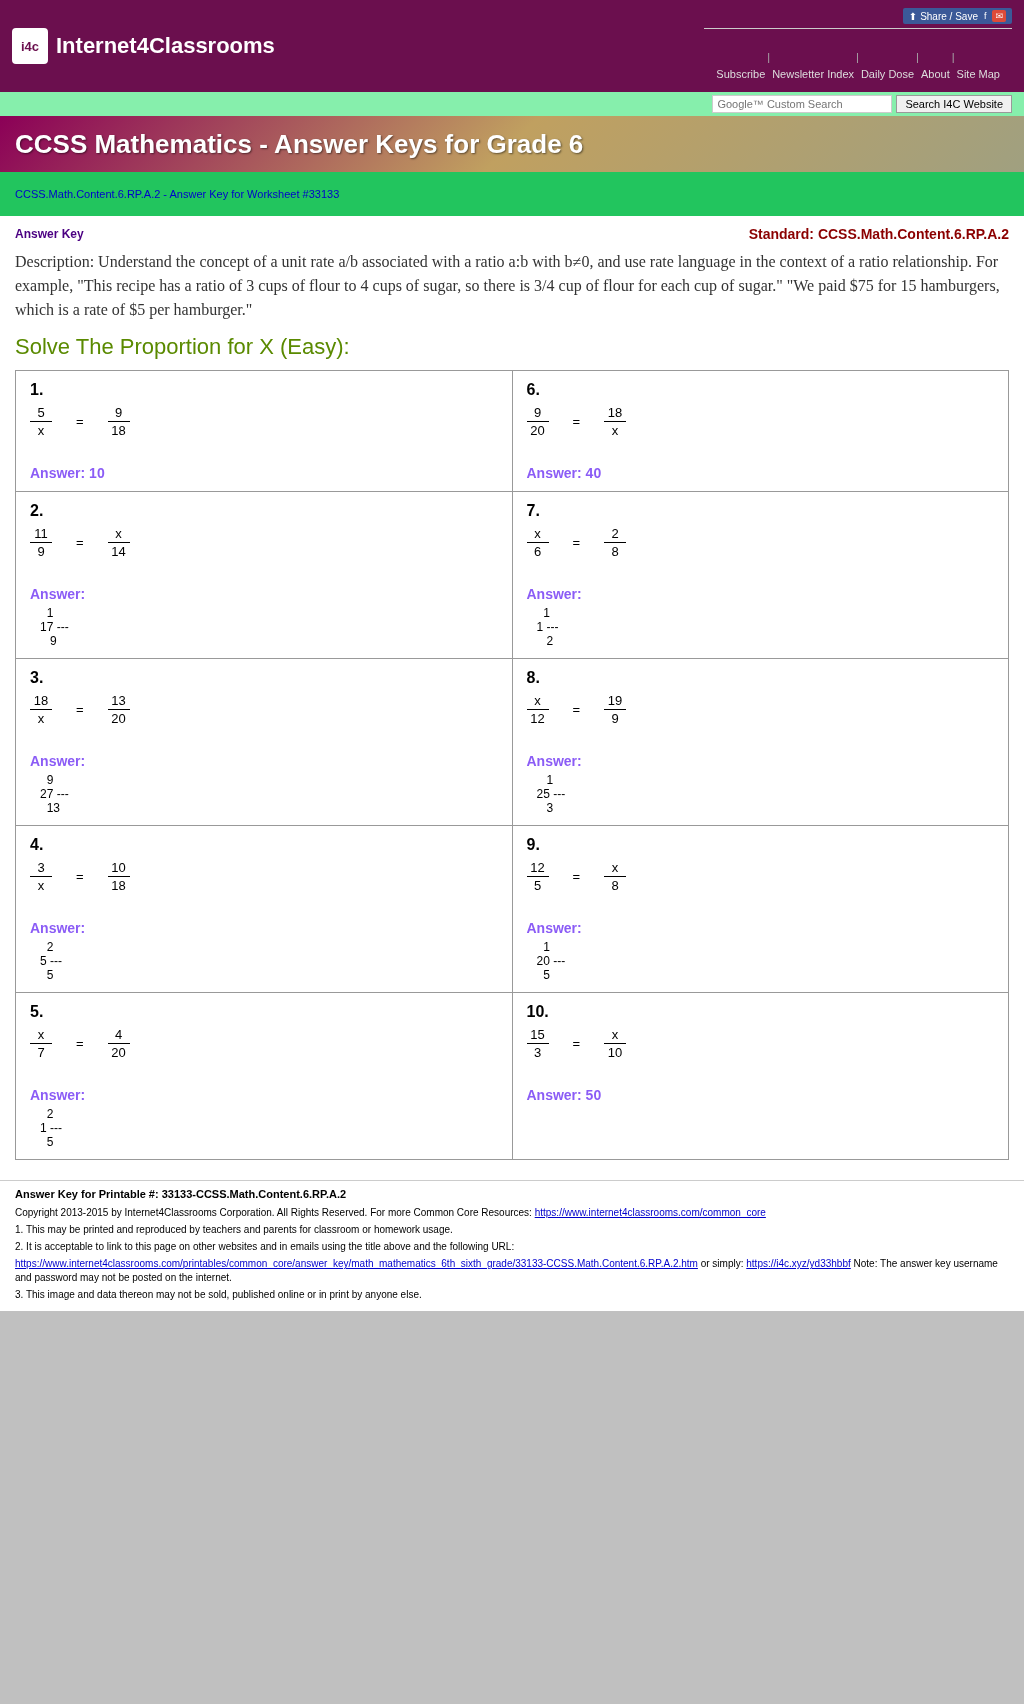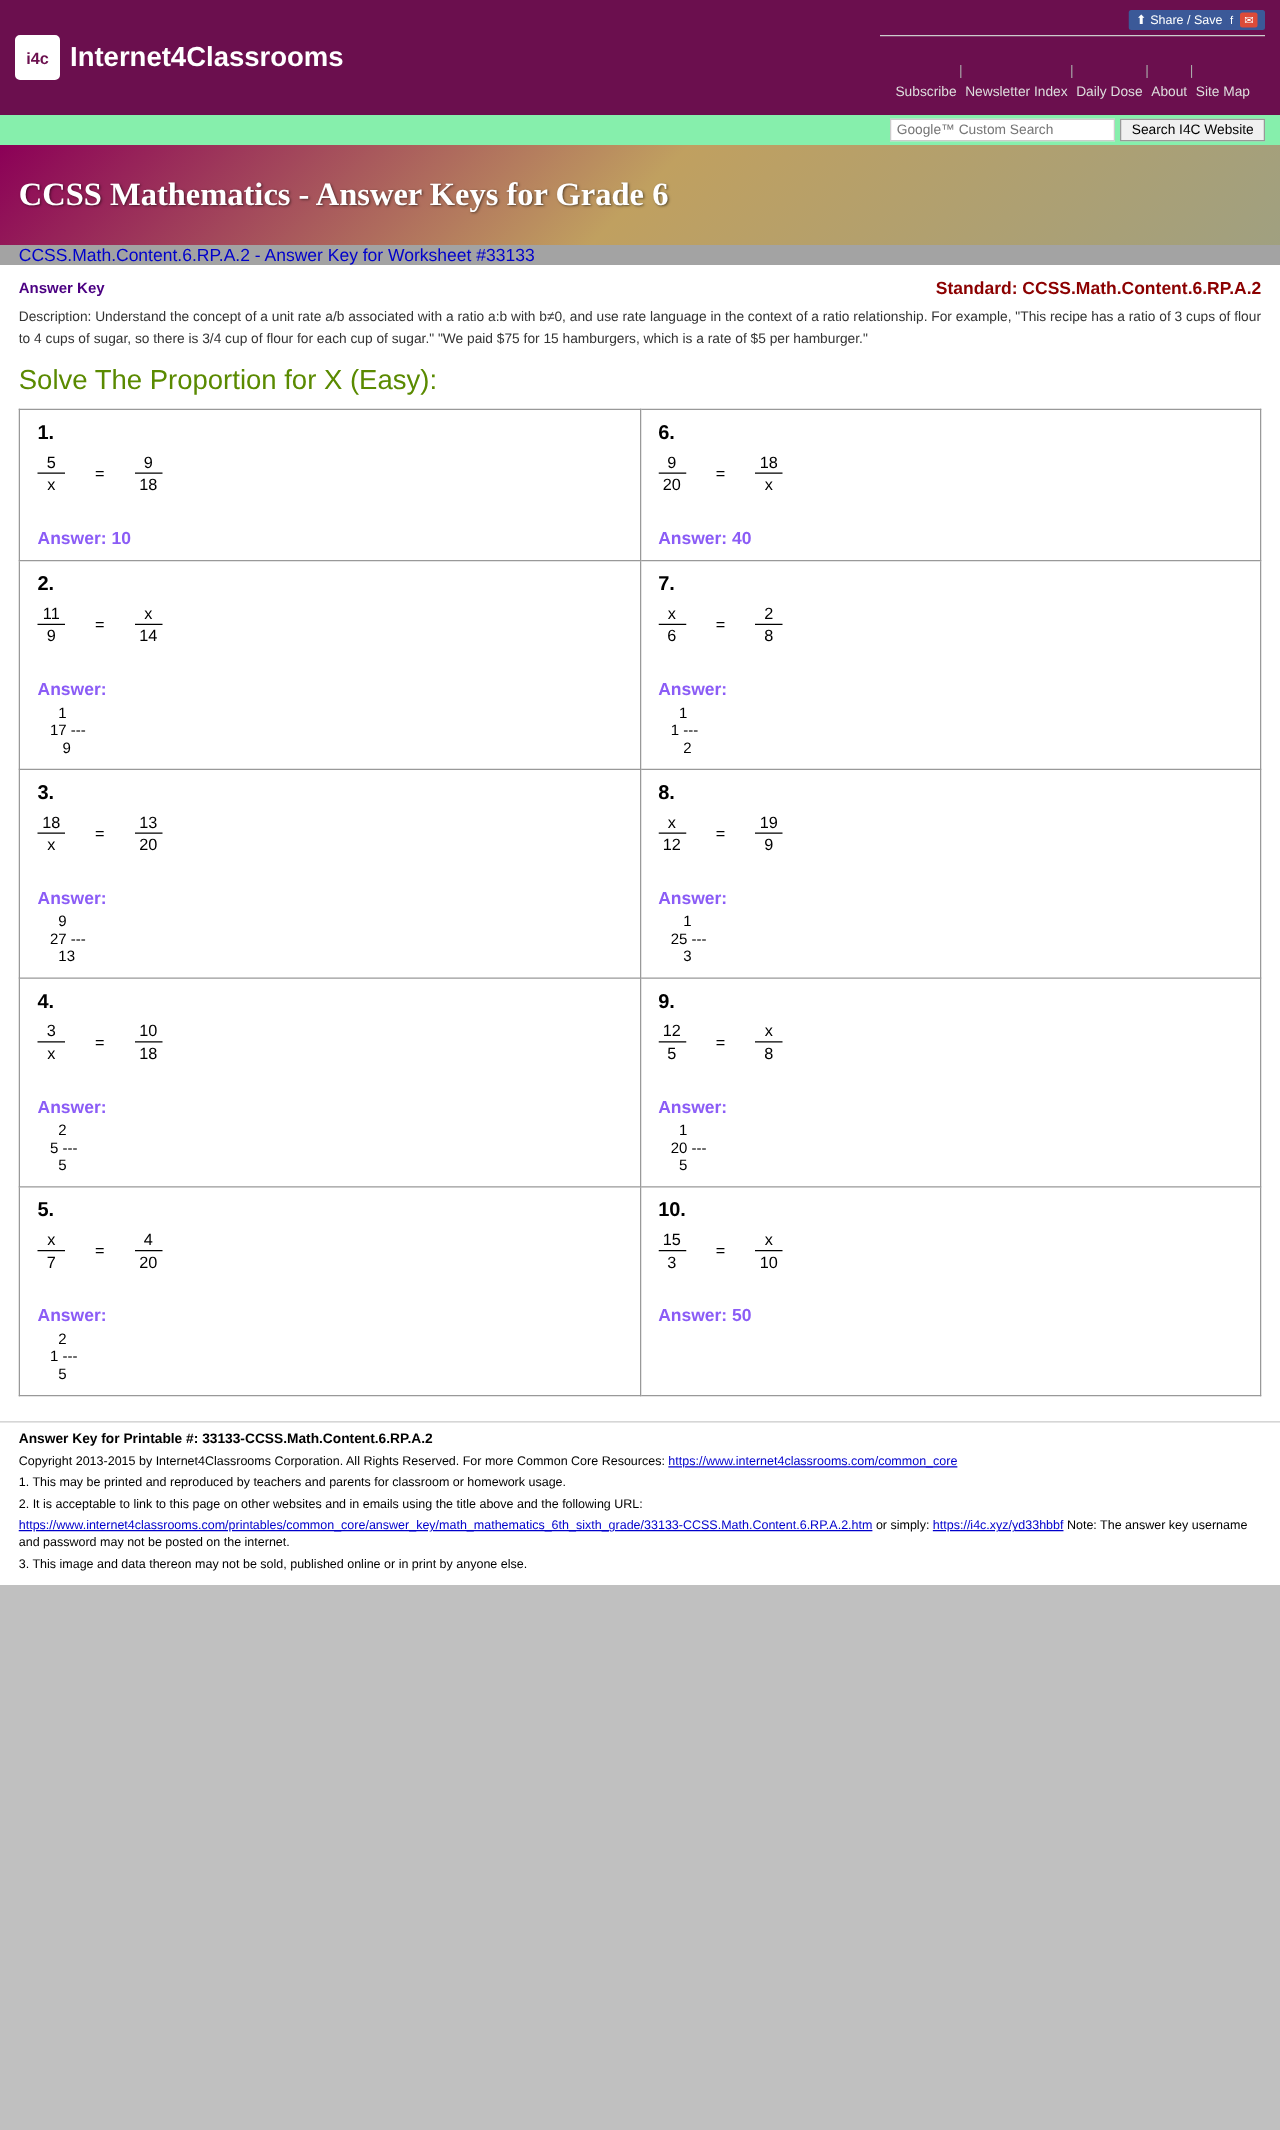--- a/index.html
+++ b/index.html
@@ -8,38 +8,38 @@
     
     #header { background: #6b0f4e; padding: 8px 12px; display: flex; align-items: center; justify-content: space-between; }
     #logo-area { display: flex; align-items: center; gap: 8px; }
     #logo-box { background: #fff; border: 2px solid #fff; border-radius: 4px; width: 36px; height: 36px; display: flex; align-items: center; justify-content: center; }
     #logo-text { color: #fff; font-size: 22px; font-weight: bold; }
     #nav-bar { background: #f5f5f5; border-top: 1px solid #ccc; padding: 4px 12px; display: flex; align-items: center; justify-content: flex-end; gap: 2px; font-size: 11px; }
     #nav-bar a { color: #333; text-decoration: none; margin-top: 35px; }
     #share-btn { background: #3b5998; color: white; font-size: 10px; padding: 2px 6px; border-radius: 2px; display: flex; align-items: center; gap: 3px; }
 
     
-    #banner { background: linear-gradient(135deg, #8b0057 0%, #c0a060 50%, #a0a080 100%); height: 80px; position: relative; overflow: hidden; font-family: Liberation Serif, serif; }
+    #banner { background: linear-gradient(135deg, #8b0057 0%, #c0a060 50%, #a0a080 100%); height: 56px; position: relative; overflow: hidden; }
     #banner-title { position: absolute; left: 15px; top: 50%; transform: translateY(-50%); }
     #banner-title h1 { color: #fff; font-size: 26px; font-weight: bold; text-shadow: 1px 1px 2px rgba(0,0,0,0.5); }
 
     
-    #breadcrumb { padding: 0 15px; font-size: 14px; color: #0000cc; background: #a3a3a3; }
+    #breadcrumb { padding: 16px 15px; font-size: 11px; color: #0000cc; background: #22c55e; }
     #breadcrumb a { color: #0000cc; text-decoration: none; }
 
     
     #main { background: #fff; padding: 10px 15px; }
 
     
     #ak-header { display: flex; justify-content: space-between; align-items: center; margin-bottom: 8px; }
     #ak-label { font-size: 12px; font-weight: bold; color: #4b0082; }
     #standard-label { font-size: 14px; font-weight: bold; color: #8b0000; }
 
     
-    #description { font-size: 11px; color: #333; margin-bottom: 12px; line-height: 1.5; }
+    #description { font-size: 16px; color: #333; margin-bottom: 12px; line-height: 1.5; font-family: Liberation Serif, serif; }
 
     
     #section-title { font-size: 22px; color: #5a8a00; font-weight: normal; margin-bottom: 10px; }
 
     
     #problems-table { border: 1px solid #999; border-collapse: collapse; width: 100%; margin-bottom: 10px; }
     #problems-table td { border: 1px solid #999; padding: 10px 14px; vertical-align: top; width: 50%; }
 
     .prob-num { font-size: 16px; font-weight: bold; color: #000; margin-bottom: 6px; }
     .fraction-row { display: flex; gap: 20px; align-items: flex-start; font-size: 13px; }

